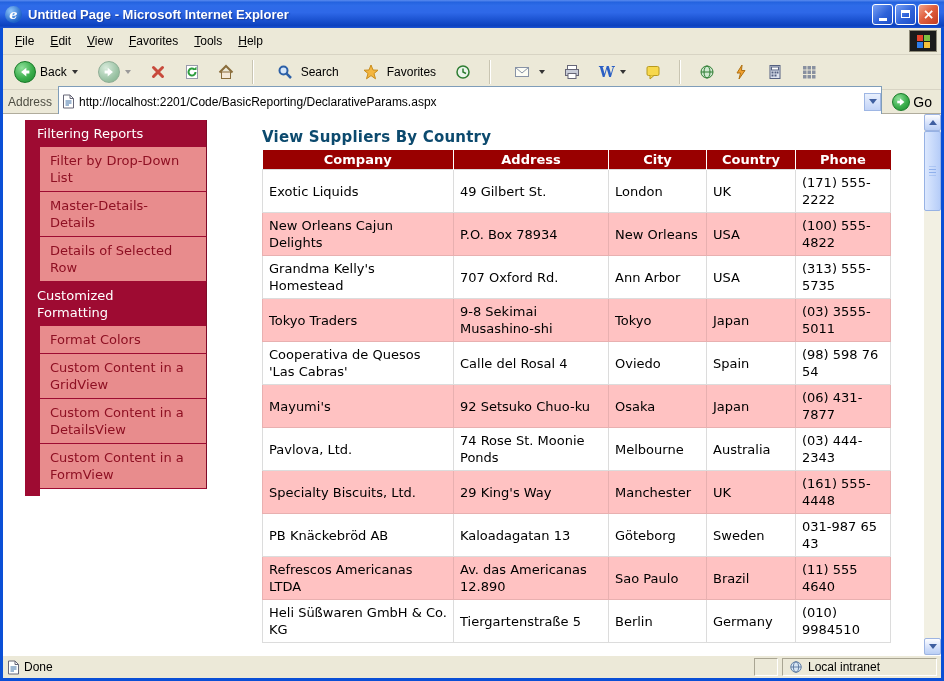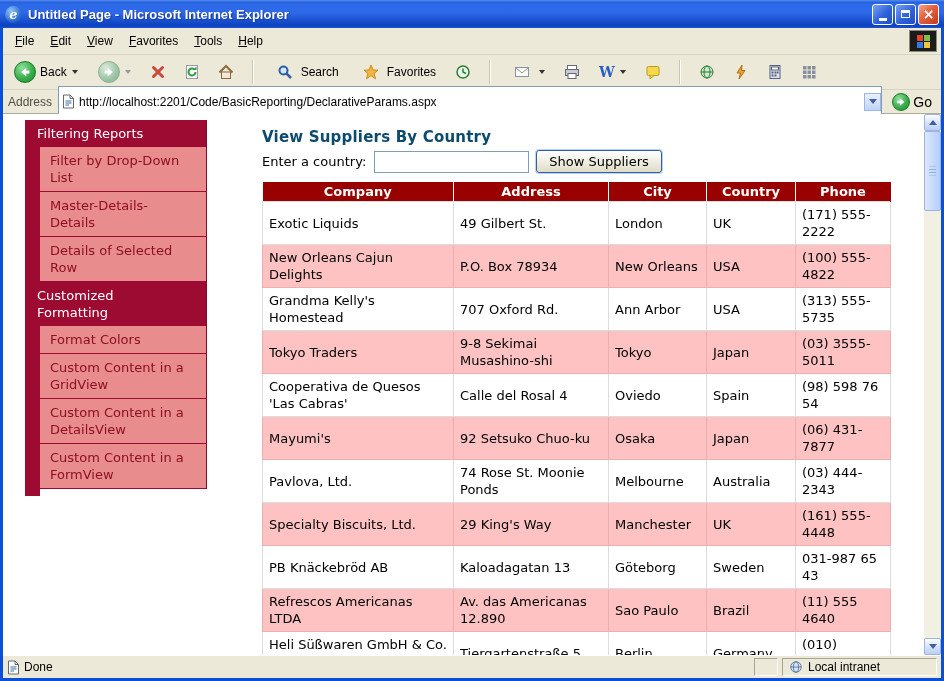--- a/index.html
+++ b/index.html
@@ -319,25 +319,20 @@
           <div class="nav-group">
             <div class="nav-item">Format Colors</div>
             <div class="nav-item">Custom Content in a GridView</div>
             <div class="nav-item">Custom Content in a DetailsView</div>
             <div class="nav-item">Custom Content in a FormView</div>
           </div>
         </div>
 
         <div class="main">
           <div class="page-title">View Suppliers By Country</div>
-          <div class="form-row">
-            <label>Enter a country:</label>
-            <input class="country-input" type="text" value="" style="">
-            <button class="xp-button">Show Suppliers</button>
-          </div>
           <table class="suppliers">
             <colgroup>
                 <col style="width:191px">
                 <col style="width:155px">
                 <col style="width:98px">
                 <col style="width:89px">
                 <col style="width:95px">
               </colgroup>
             <thead>
               <tr>

